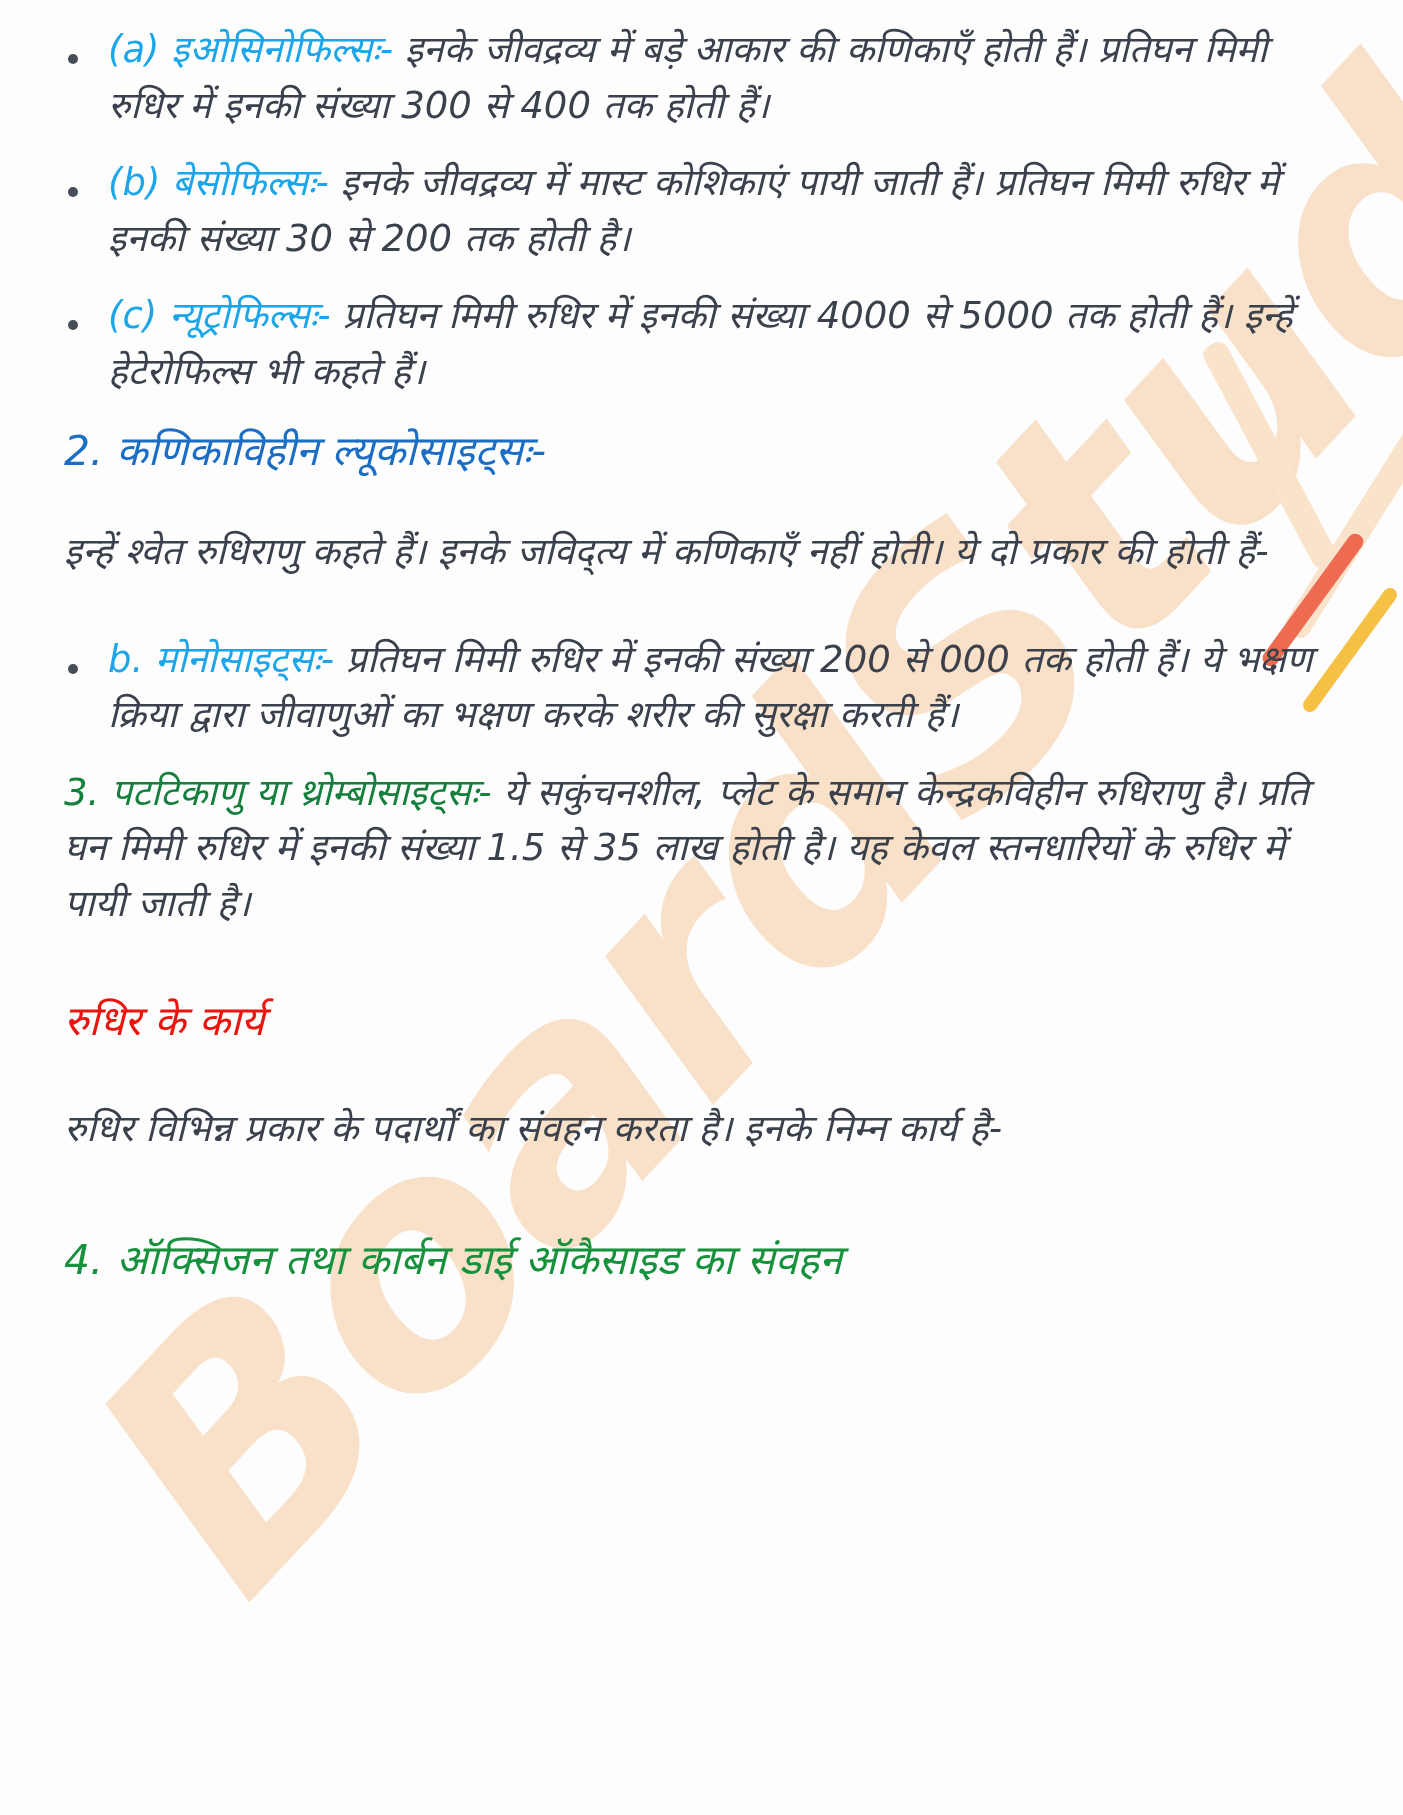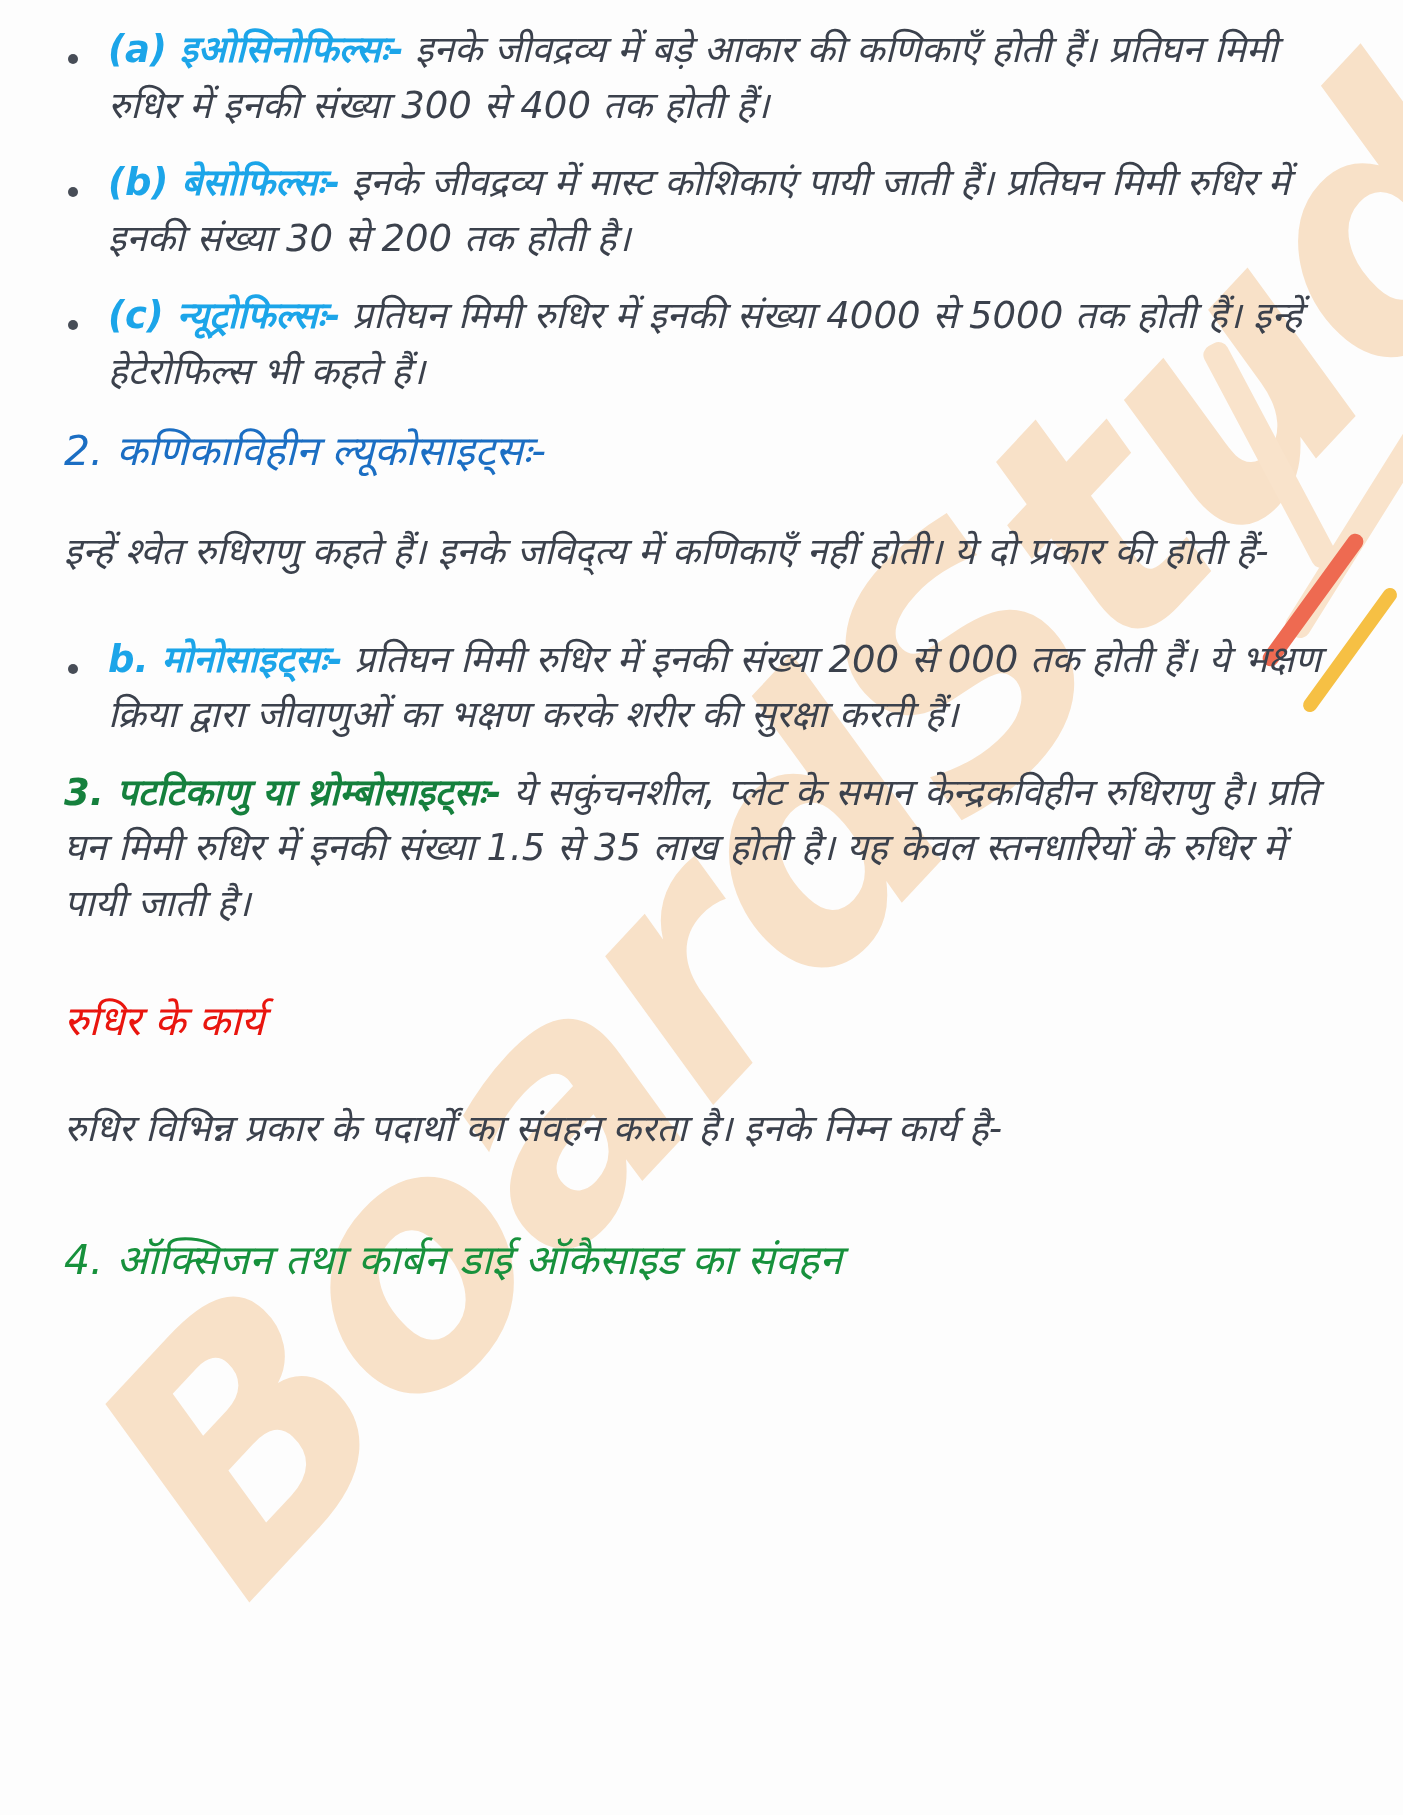--- a/index.html
+++ b/index.html
@@ -56,21 +56,21 @@
     margin-bottom: 22px;
   }
   ul.blist > li::before {
     content: "";
     position: absolute;
     left: 4px; top: 32px;
     width: 10px; height: 10px;
     border-radius: 50%;
     background: #474d57;
   }
-  .lbl { font-weight: bold; }
+  .lbl { font-weight: normal; }
   .cyan  { color: #1ca5e9; }
   .blue2 { color: #15803d; }
 
   h2.sec {
     font-size: 41px;
     font-weight: normal;
     font-style: italic;
     margin: 14px 0 46px 0;
     line-height: 1.3;
   }

